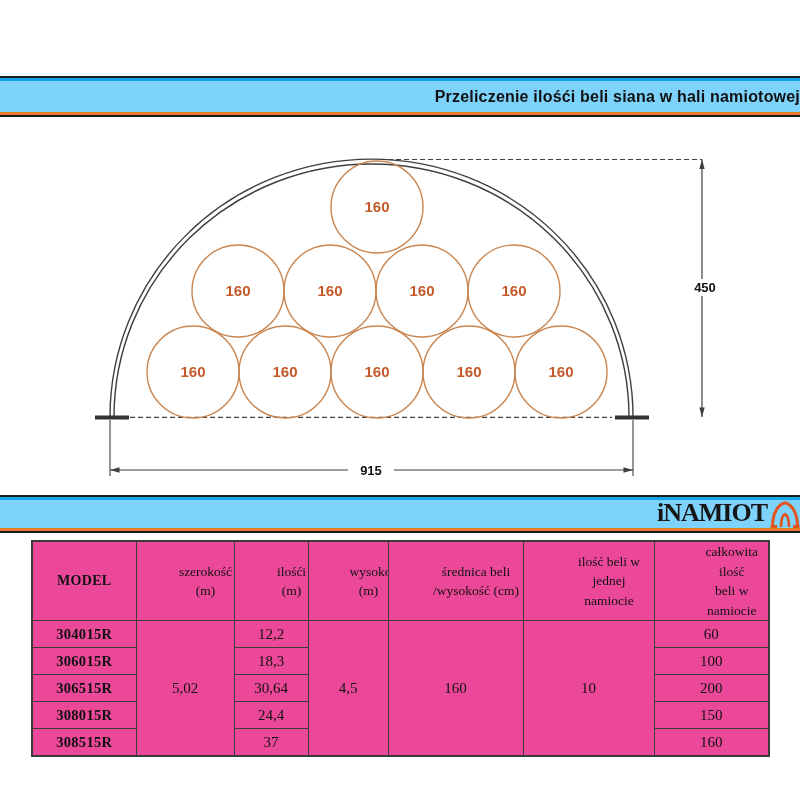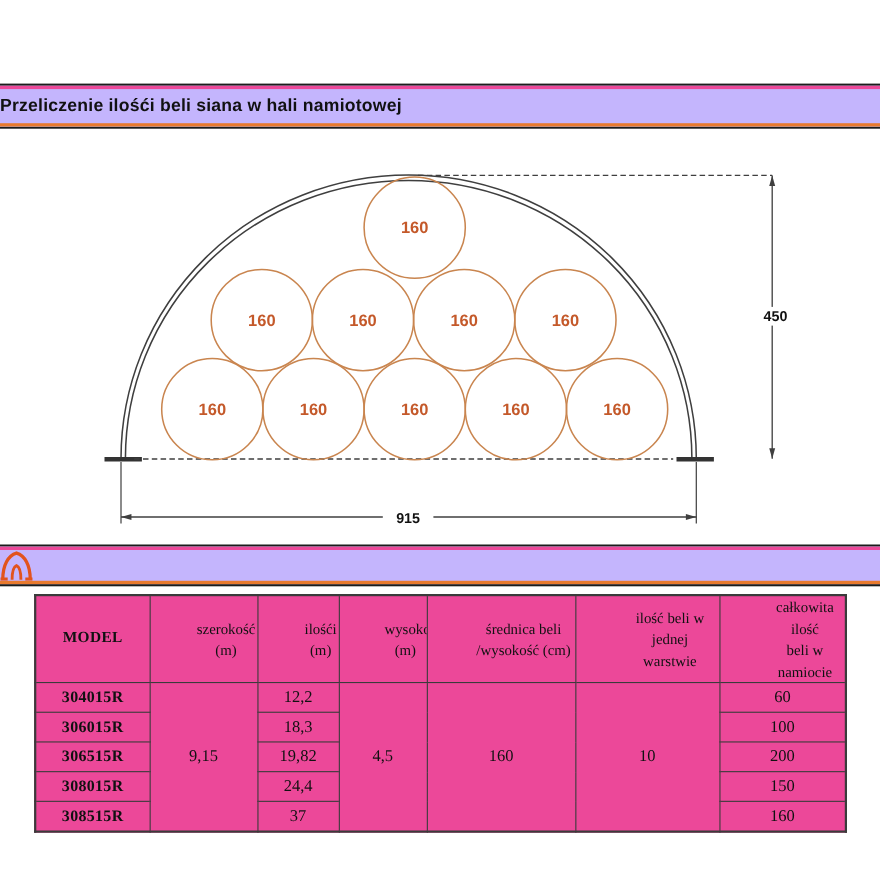--- a/index.html
+++ b/index.html
@@ -7,23 +7,23 @@
     width:800px;height:800px;position:relative;overflow:hidden;
     background:#ffffff;
     font-family:"Liberation Sans", sans-serif;
   }
   
   .band{
     position:absolute;left:0;right:0;
     border-top:2px solid #1c1c1c;border-bottom:2px solid #1c1c1c;
   }
   .band-inner{
-    border-top:3px solid #ec4899;border-bottom:3px solid #e87a2e;
-    background:#c4b5fd;
-    display:flex;align-items:center;justify-content:flex-start;
+    border-top:3px solid #0ea5e9;border-bottom:3px solid #e87a2e;
+    background:#7dd3fc;
+    display:flex;align-items:center;justify-content:flex-end;
   }
   .title-band{top:76px;}
   .title-band .band-inner{height:31px;}
   .page-title{
     font-size:16px;font-weight:bold;color:#111;letter-spacing:.2px;
   }
   .logo-band{top:495px;}
   .logo-band .band-inner{height:28px;}
   .logo-wrap{display:flex;align-items:center;gap:3px;}
   .logo-text{
@@ -114,20 +114,21 @@
     <polygon points="110,470 119.5,467.3 119.5,472.7" fill="#3f3f3f"></polygon>
     <polygon points="633,470 623.5,467.3 623.5,472.7" fill="#3f3f3f"></polygon>
     <rect x="348" y="461" width="46" height="17" fill="#ffffff"></rect>
     <text class="dim-label" x="371" y="475" text-anchor="middle">915</text>
   </g>
 </svg>
 
 <div class="band logo-band">
   <div class="band-inner">
     <div class="logo-wrap">
+      <span class="logo-text">iNAMIOT</span>
       <svg class="logo-icon" width="30" height="28" viewBox="0 0 30 28">
         <path d="M2.5,27 C2.5,13.5 7.5,5 15,2.8 C22.5,5 27.5,13.5 27.5,27" fill="none" stroke="#e2531d" stroke-width="3"></path>
         <line x1="0.5" y1="26.5" x2="7" y2="26.5" stroke="#e2531d" stroke-width="3"></line>
         <line x1="23" y1="26.5" x2="29.5" y2="26.5" stroke="#e2531d" stroke-width="3"></line>
         <path d="M11,27 C11,19.5 12.5,15.2 15,14.2 C17.5,15.2 19,19.5 19,27" fill="none" stroke="#e2531d" stroke-width="2.6"></path>
       </svg>
     </div>
   </div>
 </div>
 
@@ -155,46 +156,46 @@
       <th>
         <span class="hline">wysokość</span>
         <span class="hline">(m)</span>
       </th>
       <th>
         <span class="hline">średnica beli</span>
         <span class="hline">/wysokość (cm)</span>
       </th>
       <th>
         <span class="hline">ilość beli w jednej</span>
-        <span class="hline">warstwie</span>
+        <span class="hline">namiocie</span>
       </th>
       <th>
         <span class="hline">całkowita ilość</span>
         <span class="hline">beli w namiocie</span>
       </th>
     </tr>
   </thead>
   <tbody>
     <tr>
       <td class="model-cell">304015R</td>
-      <td rowspan="5">9,15</td>
+      <td rowspan="5">5,02</td>
       <td>12,2</td>
       <td rowspan="5">4,5</td>
       <td rowspan="5">160</td>
       <td rowspan="5">10</td>
       <td>60</td>
     </tr>
     <tr>
       <td class="model-cell">306015R</td>
       <td>18,3</td>
       <td>100</td>
     </tr>
     <tr>
       <td class="model-cell">306515R</td>
-      <td>19,82</td>
+      <td>30,64</td>
       <td>200</td>
     </tr>
     <tr>
       <td class="model-cell">308015R</td>
       <td>24,4</td>
       <td>150</td>
     </tr>
     <tr>
       <td class="model-cell">308515R</td>
       <td>37</td>

